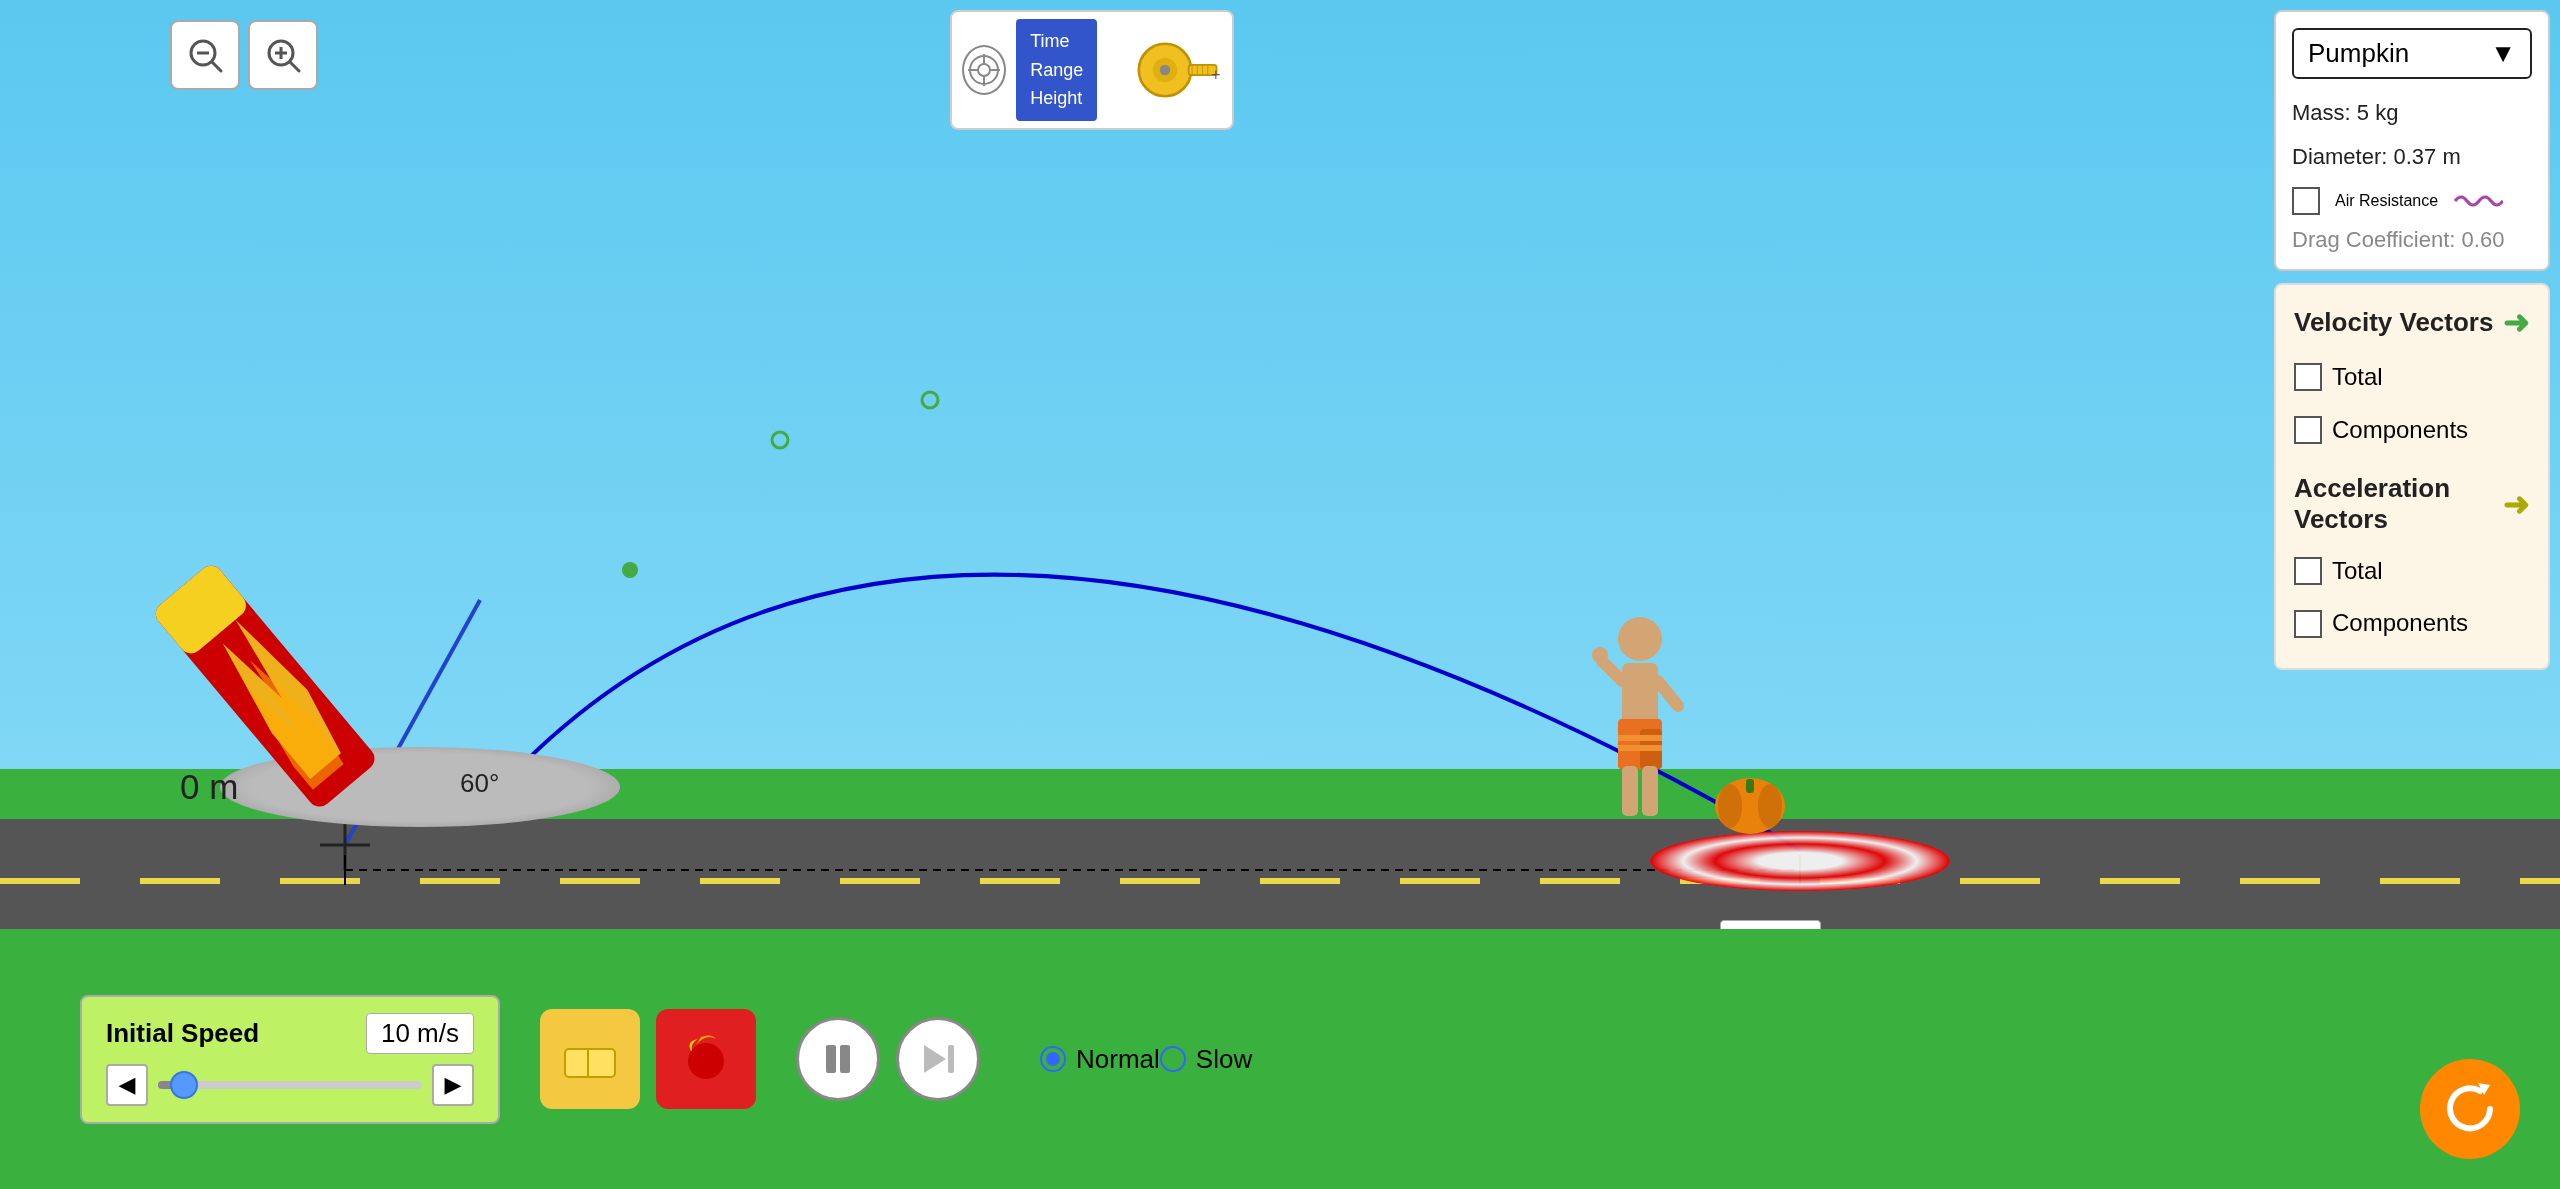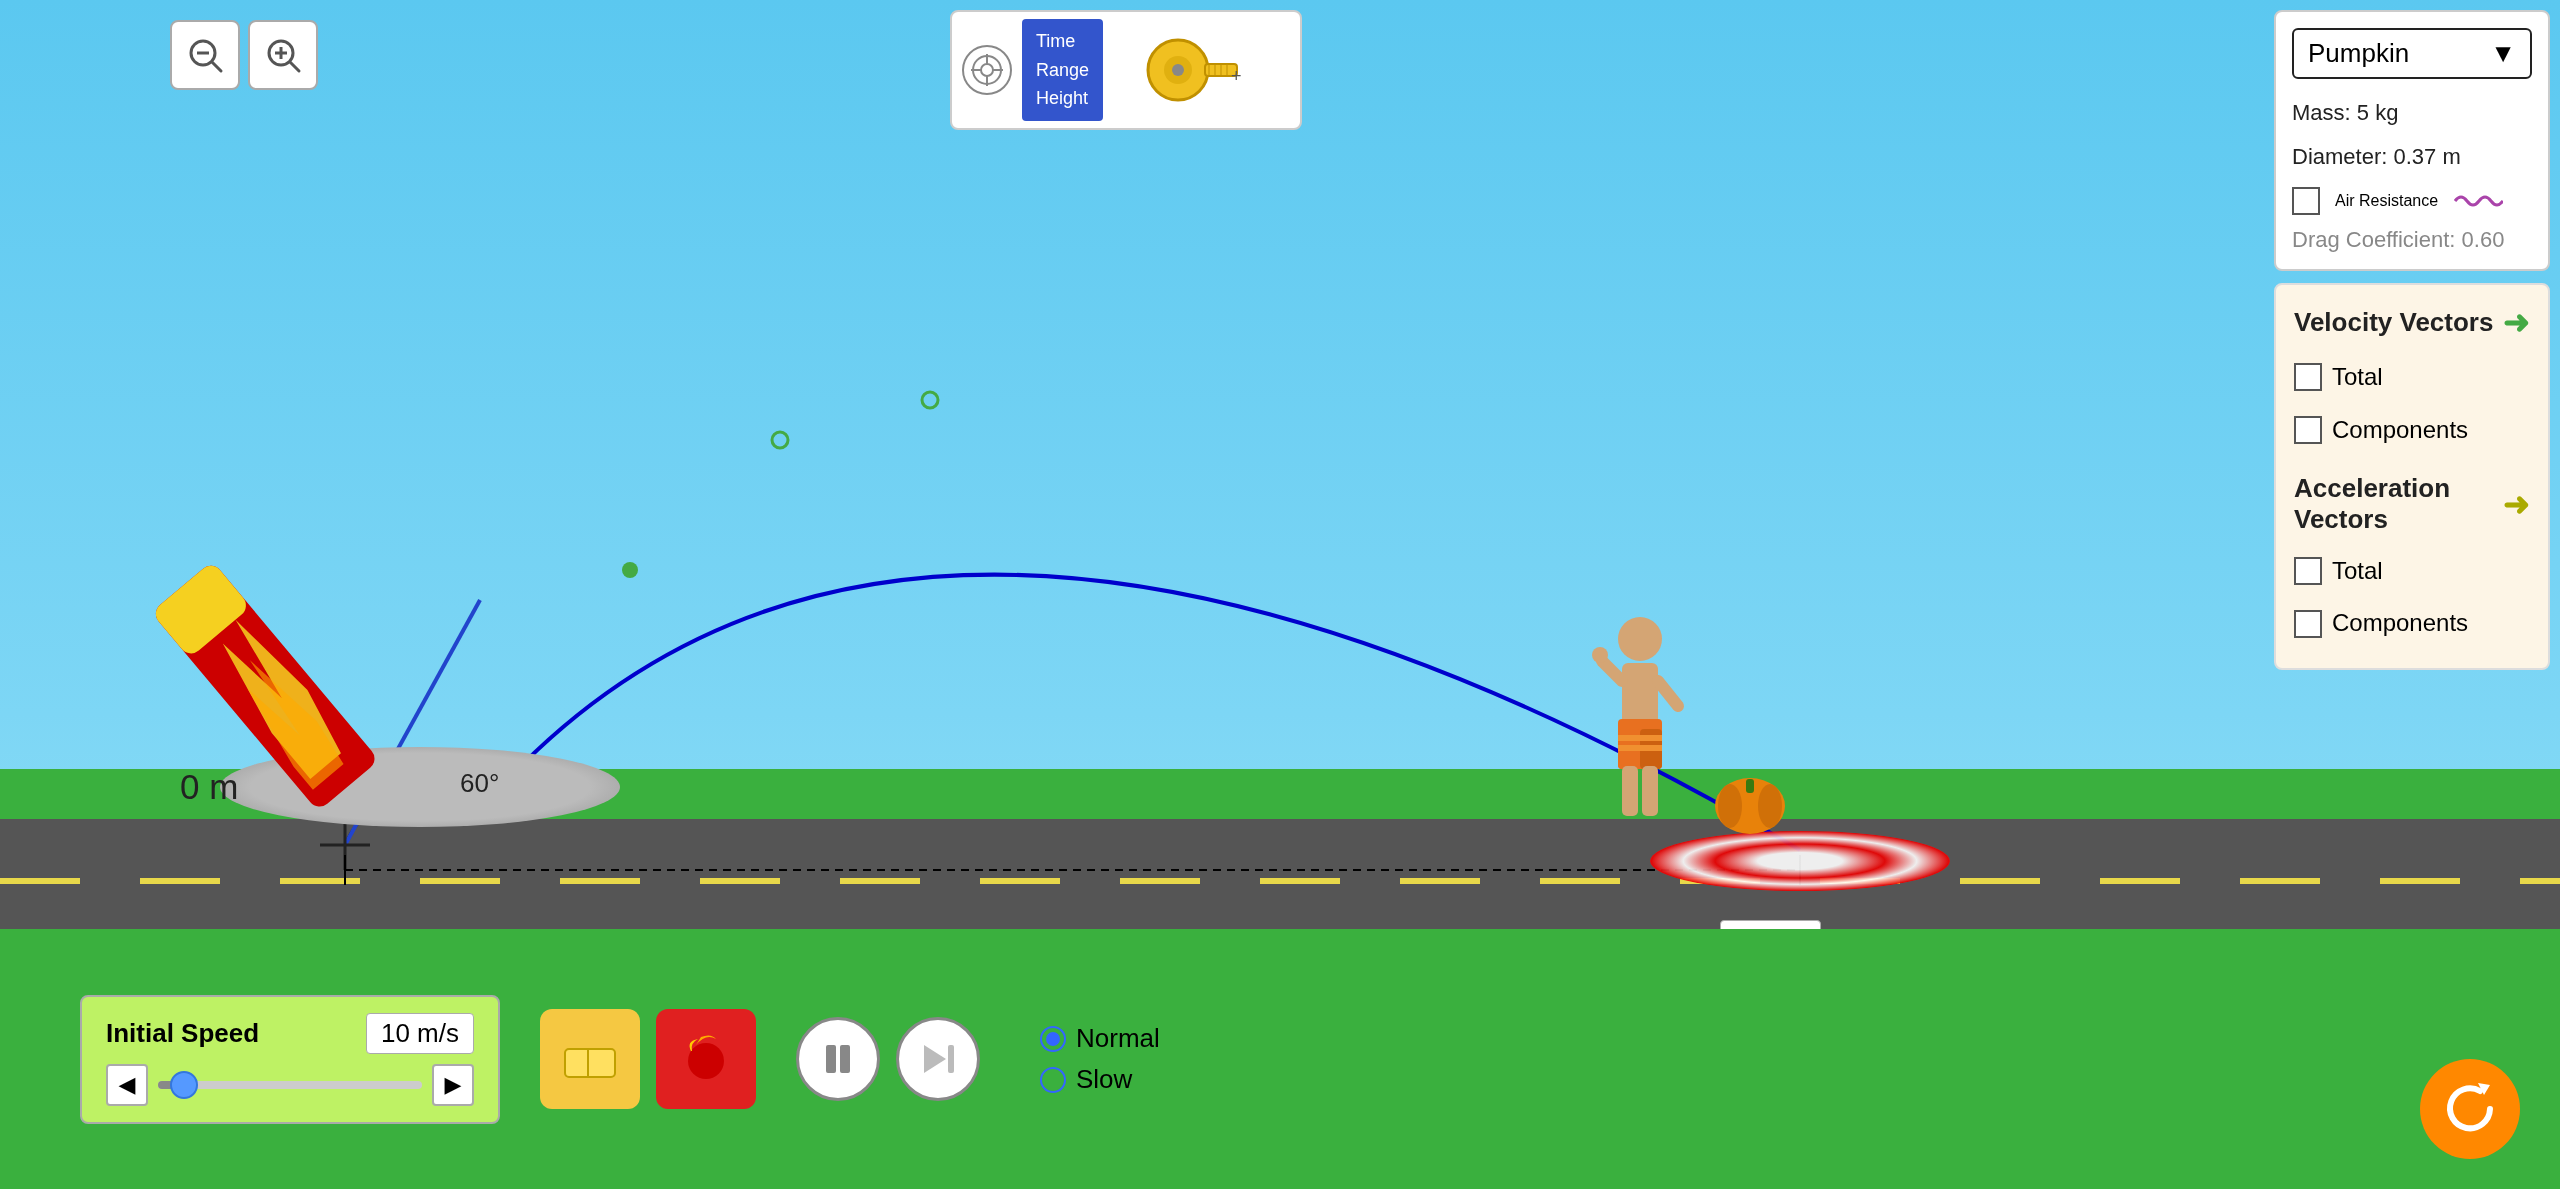--- a/index.html
+++ b/index.html
@@ -154,21 +154,21 @@
       justify-content: center;
       font-size: 28px;
       cursor: pointer;
     }
 
     
     #measurement-panel {
       position: absolute;
       top: 10px;
       left: 950px;
-      width: 352px;
+      width: 284px;
       height: 120px;
       background: white;
       border: 2px solid #ccc;
       border-radius: 8px;
       display: flex;
       align-items: center;
       padding: 10px;
       gap: 10px;
     }
 
@@ -414,22 +414,21 @@
       display: flex;
       align-items: center;
       justify-content: center;
       font-size: 32px;
       cursor: pointer;
     }
 
     
     #speed-radio {
       display: flex;
-      flex-direction: column;
-      gap: 10px;
+      flex-direction: row;
       margin-left: 20px;
     }
 
     .radio-option {
       display: flex;
       align-items: center;
       gap: 10px;
       font-size: 26px;
     }
 

